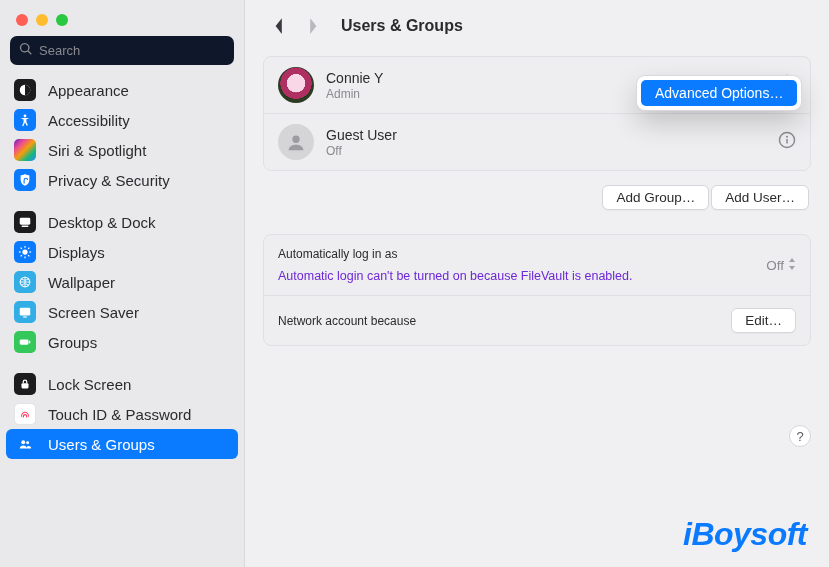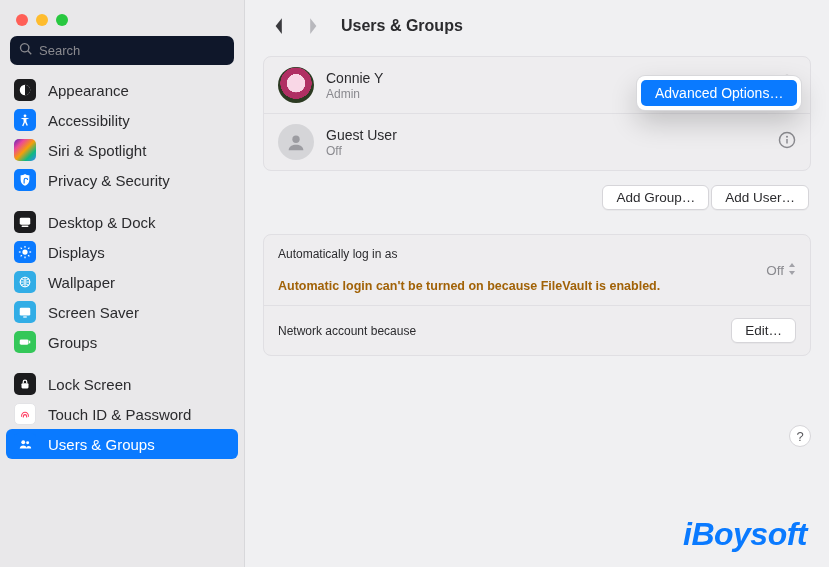--- a/index.html
+++ b/index.html
@@ -52,21 +52,21 @@
   .context-menu { position: absolute; top: 76px; left: 392px; background:#fff; border-radius:8px; box-shadow: 0 0 0 1px #d8d8db, 0 12px 28px rgba(0,0,0,.2); padding:4px; z-index:10; }
   .context-item { background:#0a7aff; color:#fff; padding:5px 14px; border-radius:5px; font-size:14px; white-space:nowrap; }
 
   .btn-row { display:flex; justify-content:flex-end; gap:2px; margin:14px 2px 24px 0; }
   .btn { background:#fff; border:1px solid #d6d5d9; border-radius:6px; padding:4px 13px; font-size:13.5px; color:#2b2b2e; cursor:default; box-shadow:0 1px 0 rgba(0,0,0,.03); }
 
   .settings-card .srow { display:flex; align-items:center; padding:12px 14px; }
   .settings-card .srow + .srow { border-top:1px solid #e0dfe3; }
   .stext { flex:1; }
   .stitle { font-size:12px; color:#2b2b2e; }
-  .ssub   { font-size:12.5px; color:#a16207; margin-top:18px;font-weight:bold; }
+  .ssub   { font-size:12.5px; color:#6d28d9; margin-top:8px; }
   .sval   { color:#8a8a8f; font-size:13.5px; display:flex; align-items:center; gap:4px; }
   .sval svg { width:8px; height:12px; fill:#a2a2a8; }
 
   .help { position:absolute; right:18px; bottom:120px; width:22px;height:22px;border-radius:50%;background:#fff;border:1px solid #d6d5d9;display:flex;align-items:center;justify-content:center;font-size:13px;color:#5a5a5e; }
 
   .watermark { position:absolute; right:22px; bottom:14px; font-size:32px; font-weight:800; font-style:italic; color:#0a7aff; letter-spacing:-0.5px; }
 </style>
 </head>
 <body>
 

